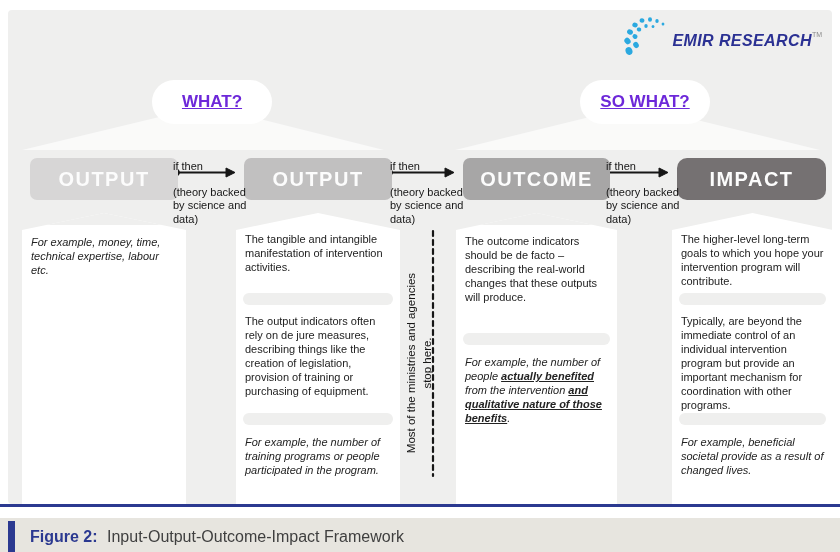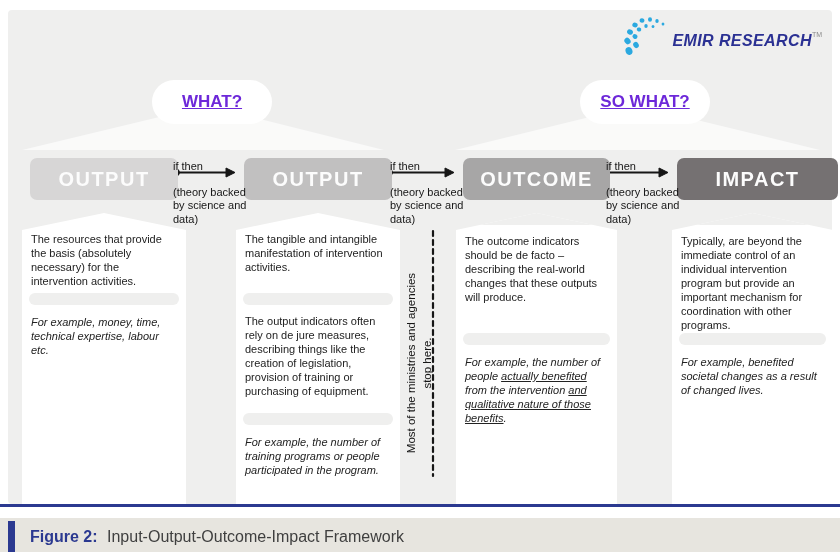--- a/index.html
+++ b/index.html
@@ -18,21 +18,21 @@
           display:flex;align-items:center;justify-content:center;font-size:17px;font-weight:bold;color:#6d28d9;text-decoration:underline;}
   .bubble-what{left:144px;width:120px;}
   .bubble-sowhat{left:572px;width:130px;}
 
   
   .stage-box{position:absolute;top:148px;height:42px;border-radius:7px;display:flex;align-items:center;
              justify-content:center;font-size:20px;font-weight:bold;color:#fcfcfc;letter-spacing:1.5px;}
   .box-input{left:22px;width:148px;}
   .box-output{left:236px;width:148px;}
   .box-outcome{left:455px;width:147px;}
-  .box-impact{left:669px;width:161px;}
+  .box-impact{left:669px;width:149px;border-radius:10px;}
 
   
   .connector{position:absolute;top:150px;width:76px;font-size:11px;line-height:13.5px;color:#161616;}
   .connector .c-top{display:block;margin-bottom:12px;}
   .connector-1{left:165px;}
   .connector-2{left:382px;}
   .connector-3{left:598px;}
 
   
   .col{position:absolute;top:203px;height:297px;background:#ffffff;display:flex;flex-direction:column;
@@ -41,21 +41,21 @@
   .col-1{left:14px;width:164px;}
   .col-2{left:228px;width:164px;}
   .col-3{left:448px;width:161px;}
   .col-4{left:664px;width:161px;}
   .sec1{height:80px;padding:19px 9px 0;box-sizing:border-box;}
   .sec2{height:108px;padding:9px 9px 16px;box-sizing:border-box;}
   .sec3{flex:1;padding:10px 9px 0;box-sizing:border-box;}
   .sec-rest{flex:1;padding:10px 9px 0;box-sizing:border-box;}
   .col-divider{height:12px;background:#efefee;border-radius:6px;margin:0 7px;}
   .ital{font-style:italic;}
-  .u{text-decoration:underline;}
+  .u{text-decoration:underline;font-weight:bold;}
 
   
   .stop-note{position:absolute;left:288px;top:336px;width:248px;height:34px;
              transform:rotate(-90deg);text-align:center;font-size:11.5px;line-height:16px;color:#161616;}
   .stop-note span{display:block;}
 
   
   .caption-rule{position:absolute;left:0;top:504px;width:840px;height:3px;background:#2b3990;}
   .caption{position:absolute;left:0;top:518px;width:840px;height:45px;background:#e7e5df;}
   .caption-accent{position:absolute;left:8px;top:3px;width:7px;height:42px;background:#2b3990;}
@@ -132,45 +132,45 @@
     <div class="connector connector-2">
       <span class="c-top">if then</span>
       <span class="c-bottom">(theory backed by science and data)</span>
     </div>
     <div class="connector connector-3">
       <span class="c-top">if then</span>
       <span class="c-bottom">(theory backed by science and data)</span>
     </div>
 
     <div class="col col-1">
-      <div class="sec1">The resources that provide the basis (absolutely necessary) for the intervention activities.</div>
       <div class="col-divider"></div>
       <div class="sec-rest ital">For example, money, time, technical expertise, labour etc.</div>
     </div>
 
     <div class="col col-2">
       <div class="sec1">The tangible and intangible manifestation of intervention activities.</div>
       <div class="col-divider"></div>
       <div class="sec2">The output indicators often rely on de jure measures, describing things like the creation of legislation, provision of training or purchasing of equipment.</div>
       <div class="col-divider"></div>
       <div class="sec3 ital">For example, the number of training programs or people participated in the program.</div>
     </div>
 
     <div class="col col-3">
       <div class="col-divider"></div>
       <div class="sec2">The outcome indicators should be de facto – describing the real-world changes that these outputs will produce.</div>
       <div class="col-divider"></div>
       <div class="sec3 ital"><span>For example, the number of people </span><span class="u">actually benefited</span><span> from the intervention </span><span class="u">and qualitative nature of those benefits</span><span>.</span></div>
     </div>
 
     <div class="col col-4">
+      <div class="sec1">The higher-level long-term goals to which you hope your intervention program will contribute.</div>
       <div class="col-divider"></div>
       <div class="sec2">Typically, are beyond the immediate control of an individual intervention program but provide an important mechanism for coordination with other programs.</div>
       <div class="col-divider"></div>
-      <div class="sec3 ital">For example, benefited societal changes as a result of changed lives.</div>
+      <div class="sec3 ital">For example, beneficial societal provide as a result of changed lives.</div>
     </div>
 
     <div class="stop-note">
       <span>Most of the ministries and agencies</span>
       <span>stop here.</span>
     </div>
   </div>
 
   <div class="caption-rule"></div>
   <div class="caption">

